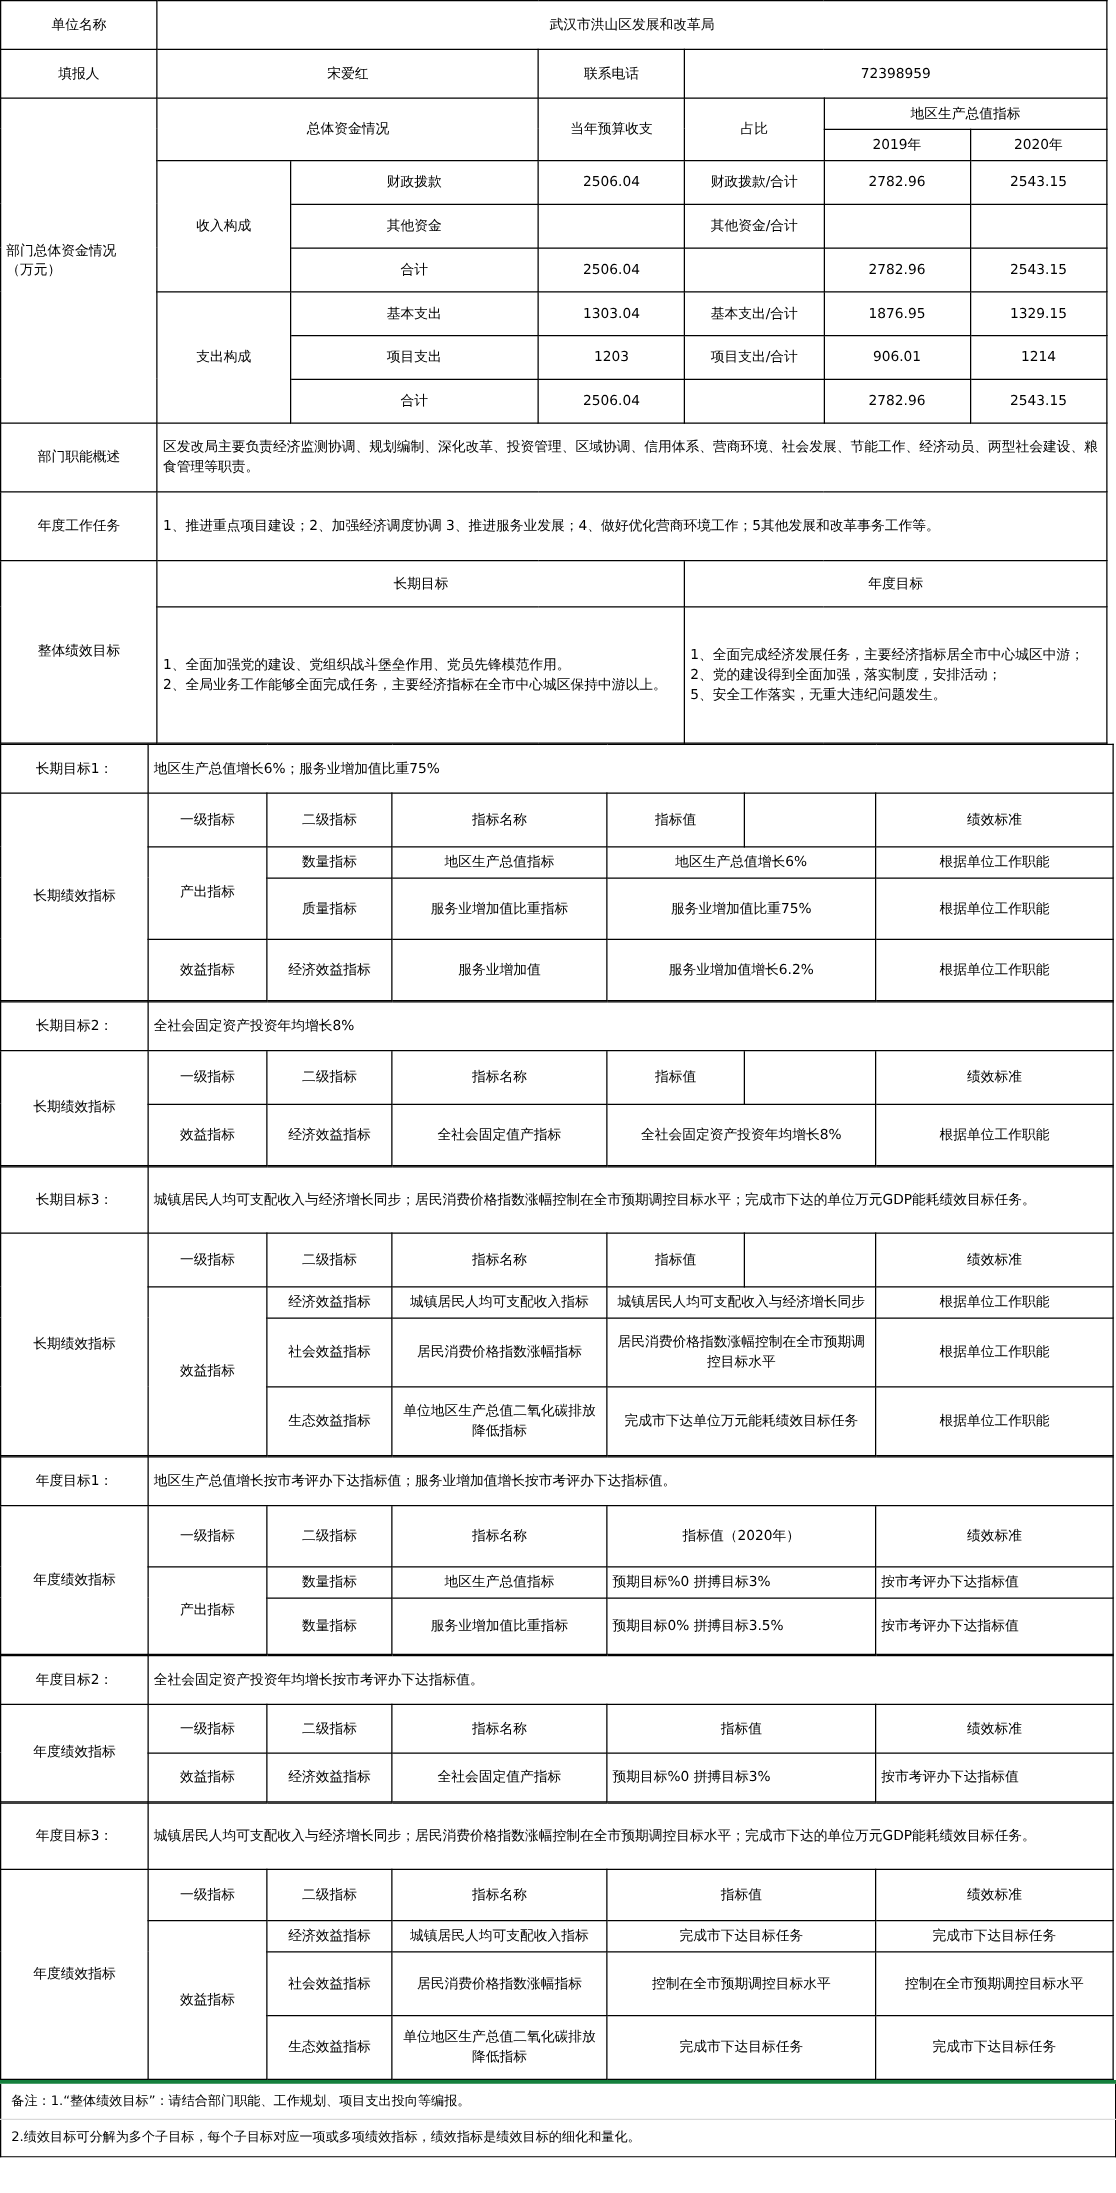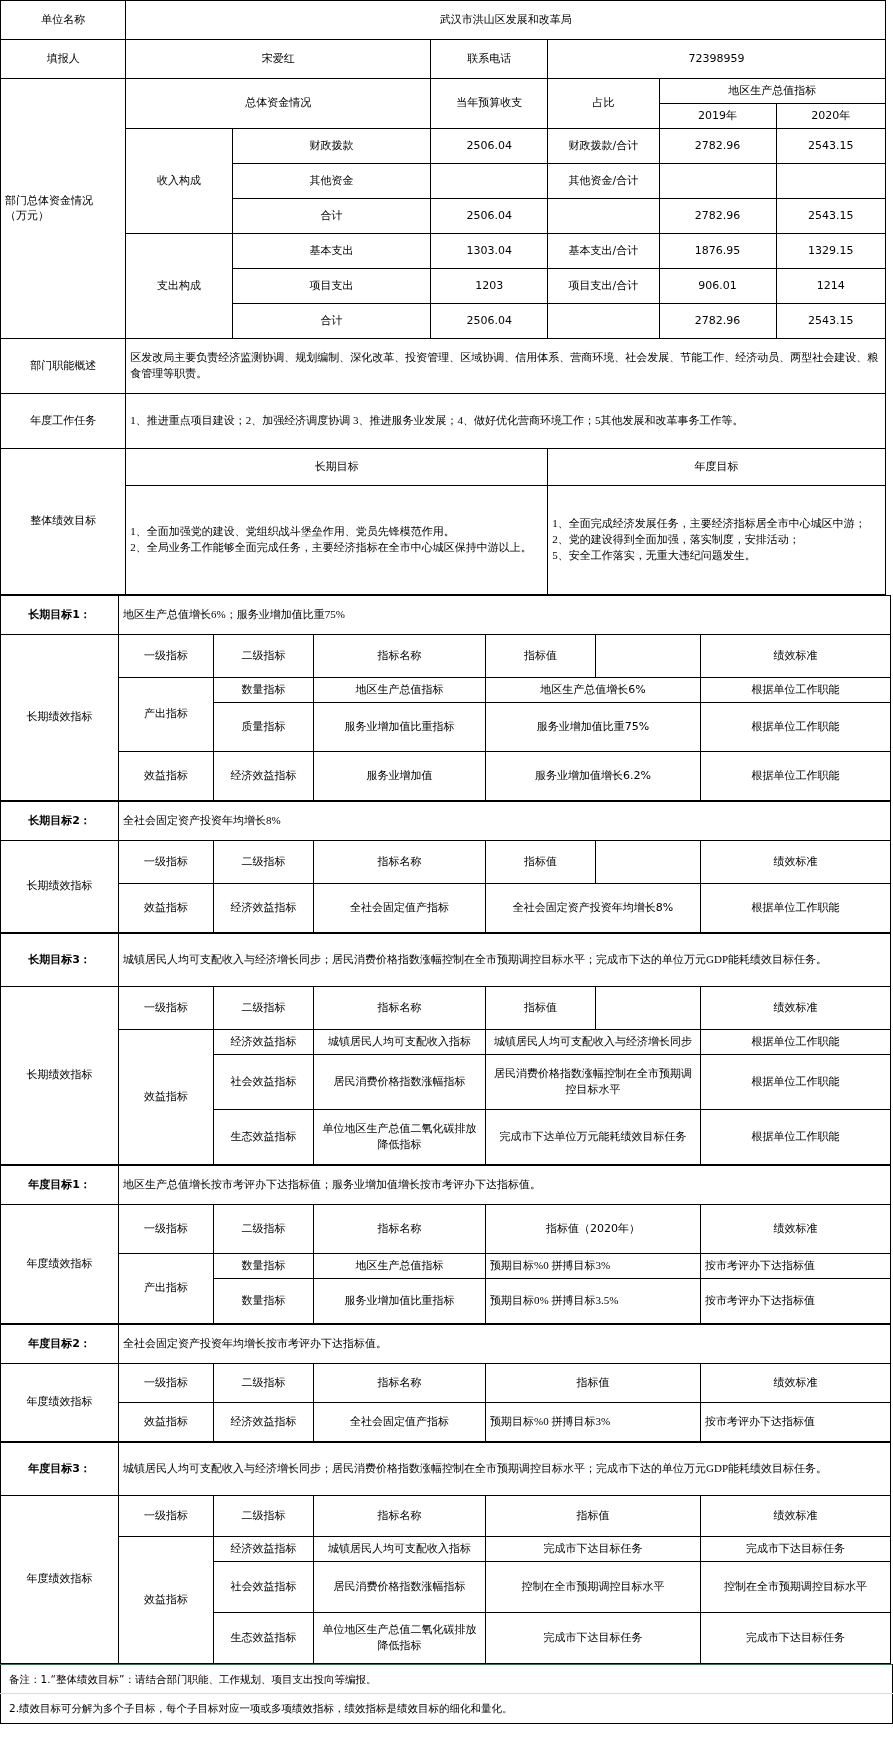--- a/index.html
+++ b/index.html
@@ -32,47 +32,47 @@
   table.grid td {
     border: 1px solid #000000;
     font-size: 11px;
     padding: 4px 4px;
     vertical-align: middle;
     line-height: 1.45;
     word-wrap: break-word;
     overflow-wrap: break-word;
   }
   .ctr { text-align: center; }
-  .lft { text-align: left; font-family: Liberation Serif, serif; }
+  .lft { text-align: left; }
   .tall-1 { height: 26px; }
   .tall-2 { height: 30px; }
   .blk { padding: 6px 6px; }
   .goalrow td {
     font-size: 11.5px;
   }
   .goal-label {
-    font-weight: bold;
+    font-weight: normal;
     text-align: center;
     font-size: 12px;
   }
   .notes {
     width: 893px;
     border-collapse: collapse;
     table-layout: fixed;
   }
   .notes td {
     border: 1px solid #d9d9d9;
     border-left: 1px solid #000;
     border-right: 1px solid #000;
     font-size: 10.5px;
     padding: 6px 8px 6px 8px;
     line-height: 1.6;
     text-align: left;
   }
-  .notes tr:first-child td { border-top: 1px solid #15803d; }
+  .notes tr:first-child td { border-top: 3px solid #15803d; }
   .notes tr:last-child td { border-bottom: 1px solid #000; }
   .indent1 { padding-left: 8px; }
   .indent2 { padding-left: 34px; }
   .multiline { white-space: pre-line; text-align: left; }
 </style>
 </head>
 <body>
 
 <div class="page">
 

